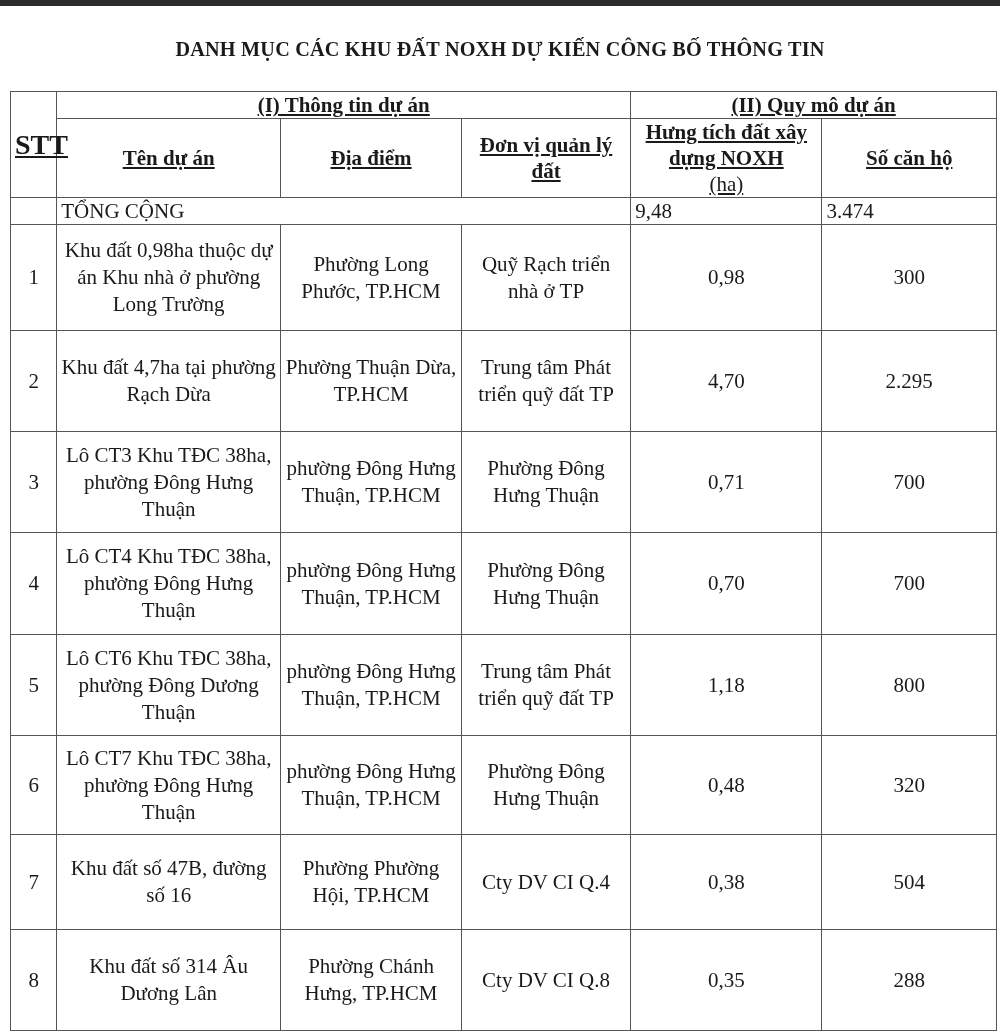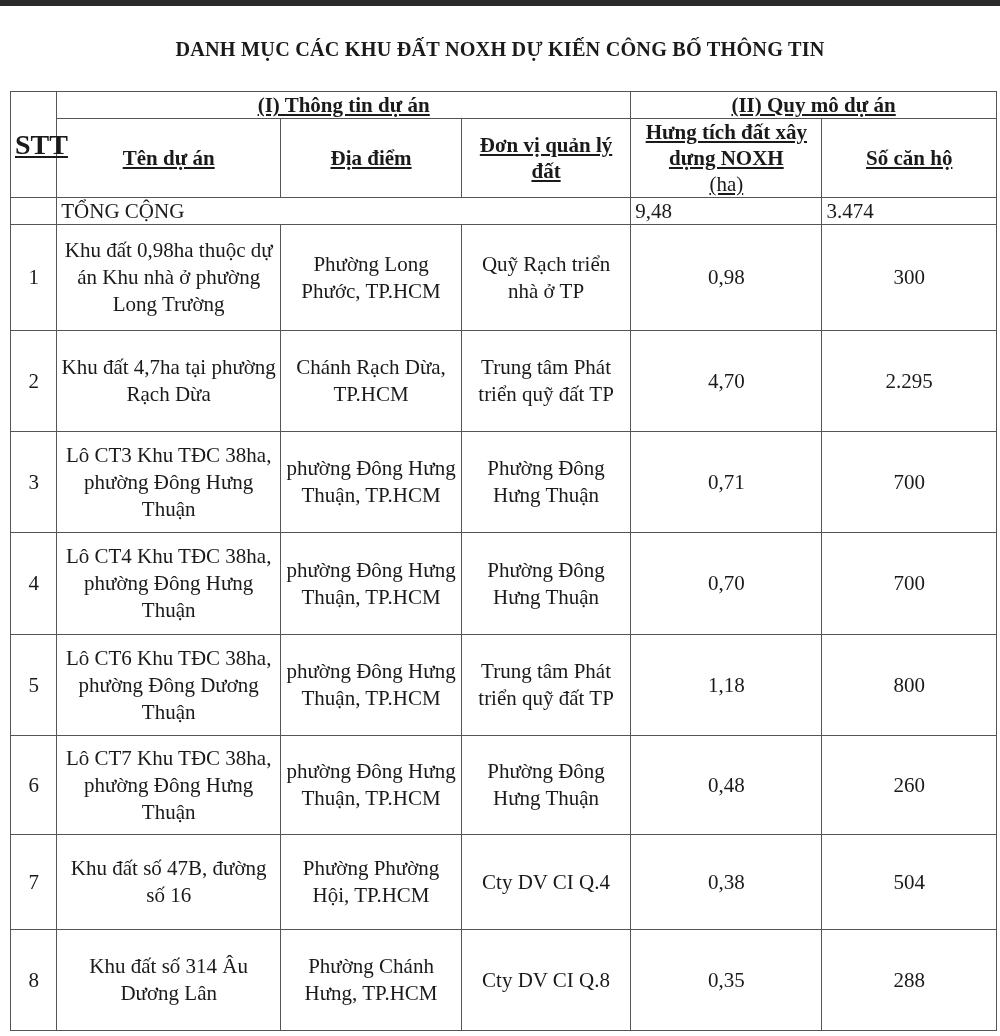--- a/index.html
+++ b/index.html
@@ -94,21 +94,21 @@
     <td>1</td>
     <td class="name">Khu đất 0,98ha thuộc dự án Khu nhà ở phường Long Trường</td>
     <td>Phường Long Phước, TP.HCM</td>
     <td>Quỹ Rạch triển nhà ở TP</td>
     <td>0,98</td>
     <td>300</td>
   </tr>
   <tr class="row r2">
     <td>2</td>
     <td class="name">Khu đất 4,7ha tại phường Rạch Dừa</td>
-    <td>Chánh Rạch Dừa, TP.HCM</td>
+    <td>Phường Thuận Dừa, TP.HCM</td>
     <td>Trung tâm Phát triển quỹ đất TP</td>
     <td>4,70</td>
     <td>2.295</td>
   </tr>
   <tr class="row r3">
     <td>3</td>
     <td class="name">Lô CT3 Khu TĐC 38ha, phường Đông Hưng Thuận</td>
     <td>phường Đông Hưng Thuận, TP.HCM</td>
     <td>Phường Đông Hưng Thuận</td>
     <td>0,71</td>
@@ -129,21 +129,21 @@
     <td>Trung tâm Phát triển quỹ đất TP</td>
     <td>1,18</td>
     <td>800</td>
   </tr>
   <tr class="row r6">
     <td>6</td>
     <td class="name">Lô CT7 Khu TĐC 38ha, phường Đông Hưng Thuận</td>
     <td>phường Đông Hưng Thuận, TP.HCM</td>
     <td>Phường Đông Hưng Thuận</td>
     <td>0,48</td>
-    <td>260</td>
+    <td>320</td>
   </tr>
   <tr class="row r7">
     <td>7</td>
     <td class="name">Khu đất số 47B, đường số 16</td>
     <td>Phường Phường Hội, TP.HCM</td>
     <td>Cty DV CI Q.4</td>
     <td>0,38</td>
     <td>504</td>
   </tr>
   <tr class="row r8">

